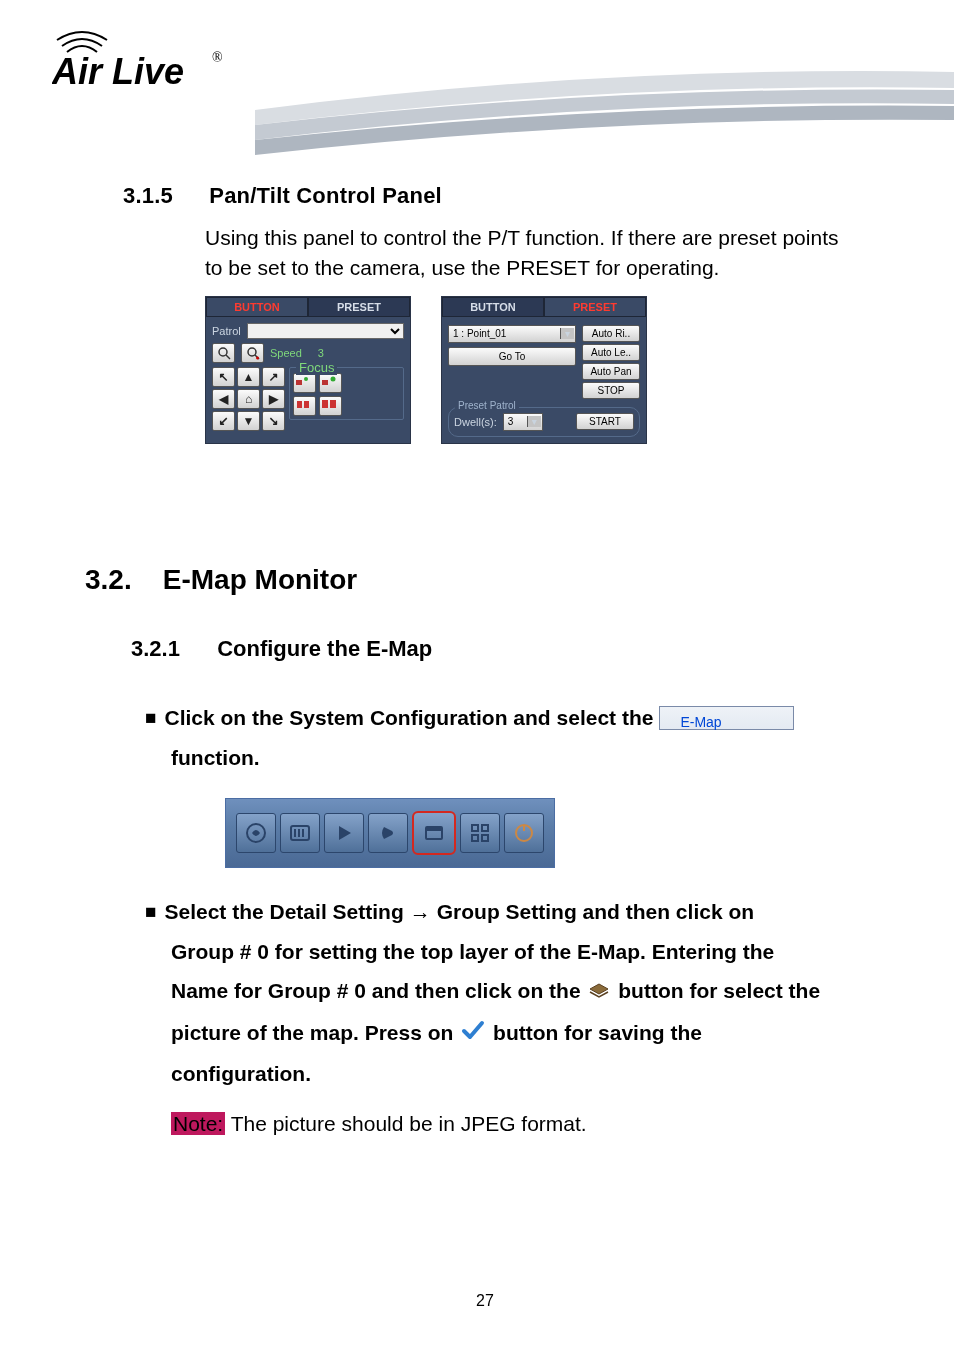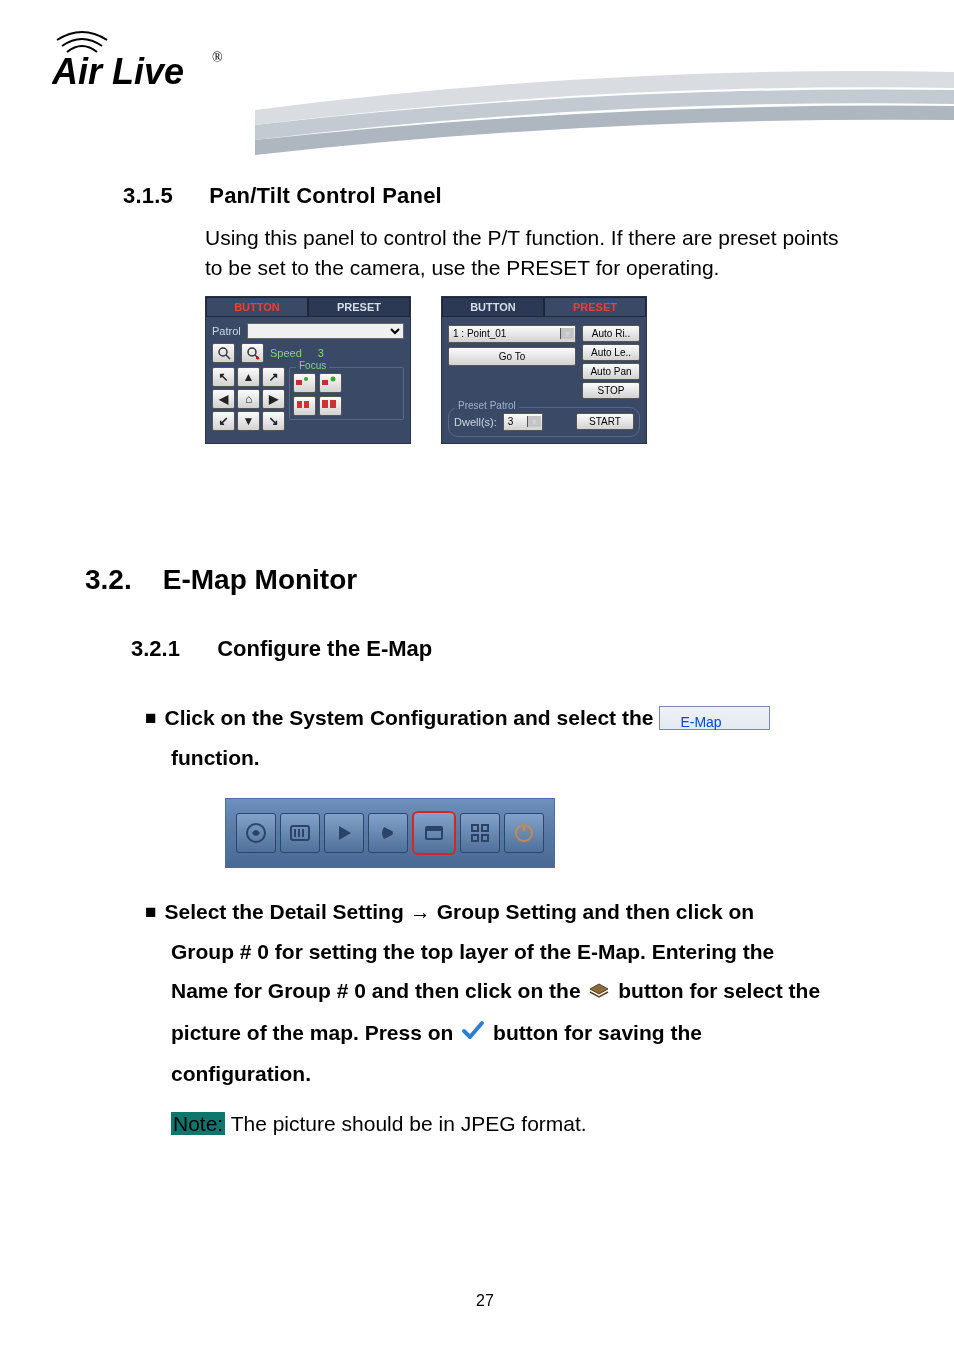--- a/index.html
+++ b/index.html
@@ -82,39 +82,39 @@
   }
   .bullet-line .sq { font-size: 19px; margin-right: 2px; }
   .bullet-cont {
     font-size: 21px;
     font-weight: bold;
     margin-left: 26px;
     line-height: 1.9;
   }
   .emap-badge {
     display: inline-block;
-    width: 111px;
+    width: 135px;
     height: 24px;
     border: 1px solid #7a8aa8;
     background: linear-gradient(#eef2f7,#e4eaf2);
     color: #0047d6;
     font-size: 14px;
     font-weight: normal;
     padding: 2px 20px;
     vertical-align: middle;
   }
   .toolbar-figure {
     margin: 20px 0 24px 80px;
   }
   .note {
     font-size: 21px;
     margin-top: 18px;
     margin-left: 56px;
   }
-  .note .note-label { background: #0f766e; padding: 0 2px; }
+  .note .note-label { background: #be185d; padding: 0 2px; }
   .page-num {
     position: absolute;
     bottom: 40px;
     left: 16px; right: 0;
     text-align: center;
     font-size: 16px;
   }
   .inline-icon {
     display: inline-block;
     vertical-align: middle;
@@ -198,21 +198,21 @@
     border-radius: 2px;
     padding: 3px;
     position: relative;
   }
   .focus-group .legend {
     position: absolute;
     top: -8px; left: 6px;
     background: #3a4a66;
     padding: 0 3px;
     color: #7fd87b;
-    font-size: 10px;
+    font-size: 13px;
   }
   .focus-grid {
     display: grid;
     grid-template-columns: 23px 23px;
     grid-auto-rows: 20px;
     gap: 3px;
     margin-top: 2px;
   }
   .focus-btn {
     background: linear-gradient(#fbfbfb,#d2d2d2);

